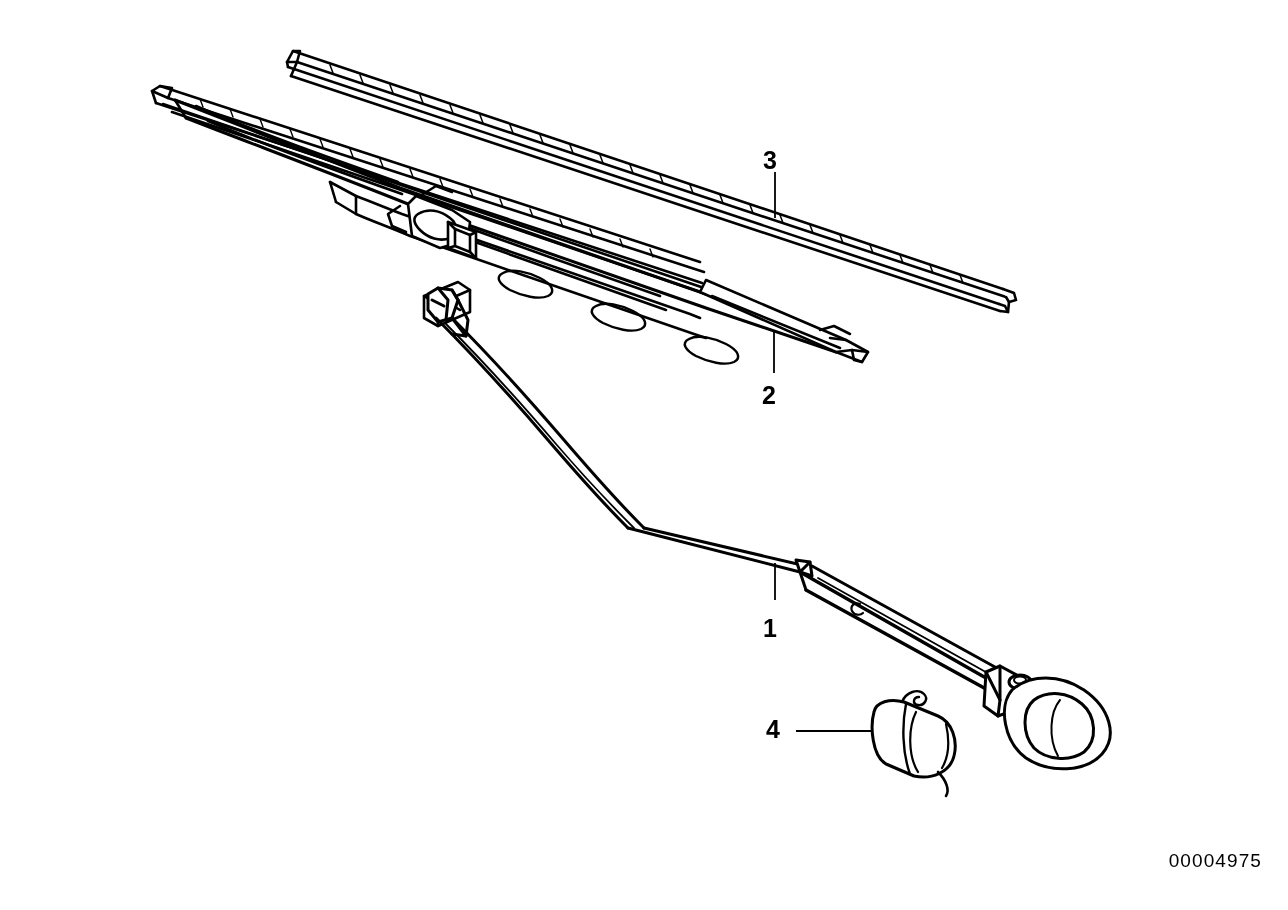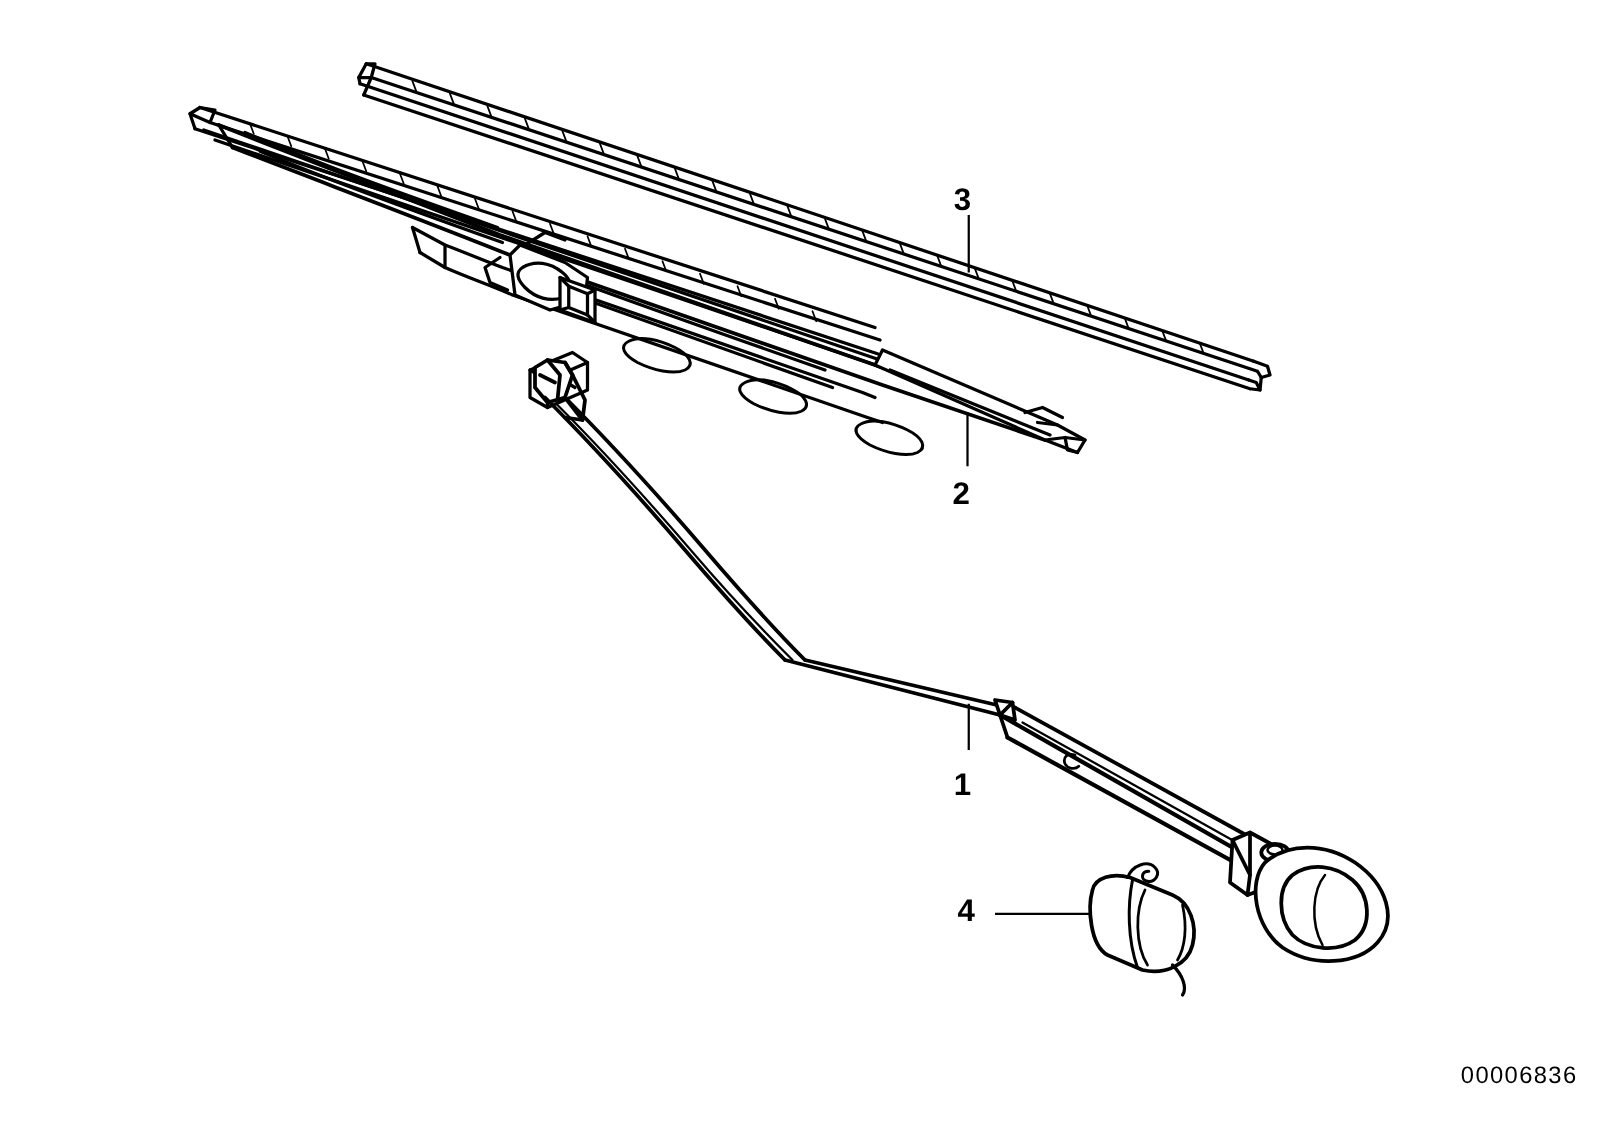--- a/index.html
+++ b/index.html
@@ -261,15 +261,15 @@
   </svg>
 
   <div class="callout-label" style="left:763px; top:148px;">3</div>
 
   <div class="callout-label" style="left:762px; top:383px;">2</div>
 
   <div class="callout-label" style="left:763px; top:616px;">1</div>
 
   <div class="callout-label" style="left:766px; top:717px;">4</div>
 
-  <div id="diagram-id">00006836</div>
+  <div id="diagram-id">00004975</div>
 
 </div>
 
 </body></html>

